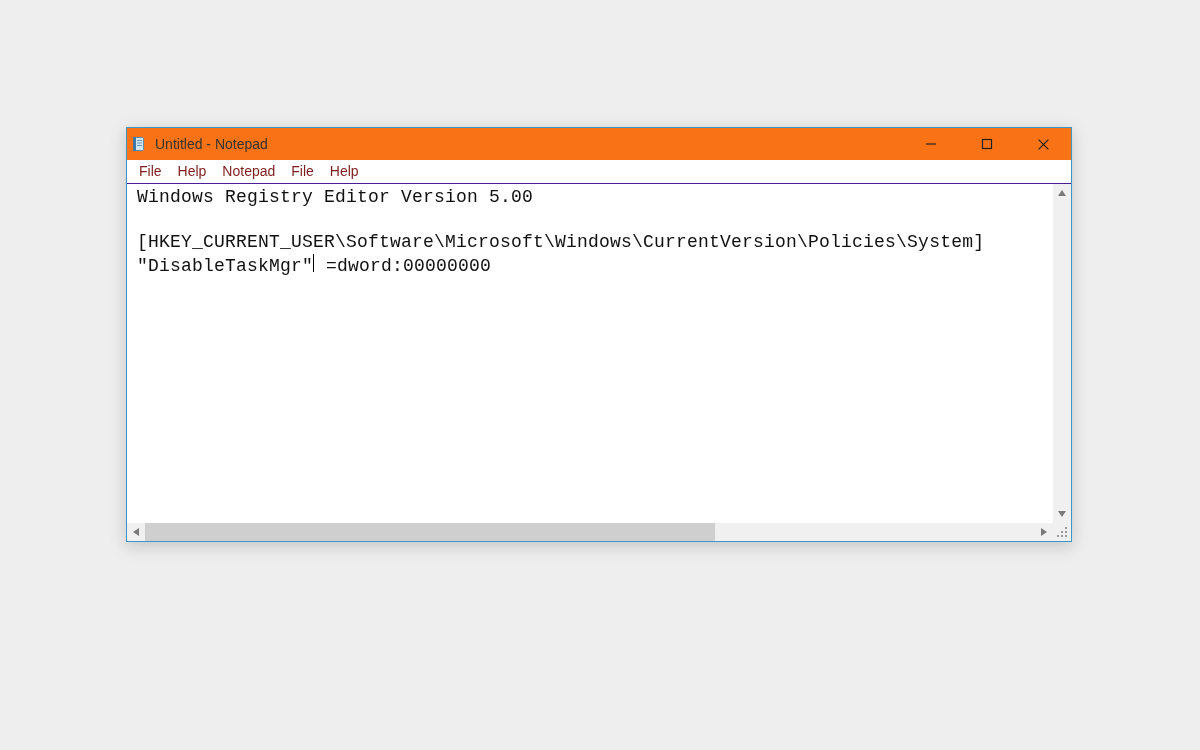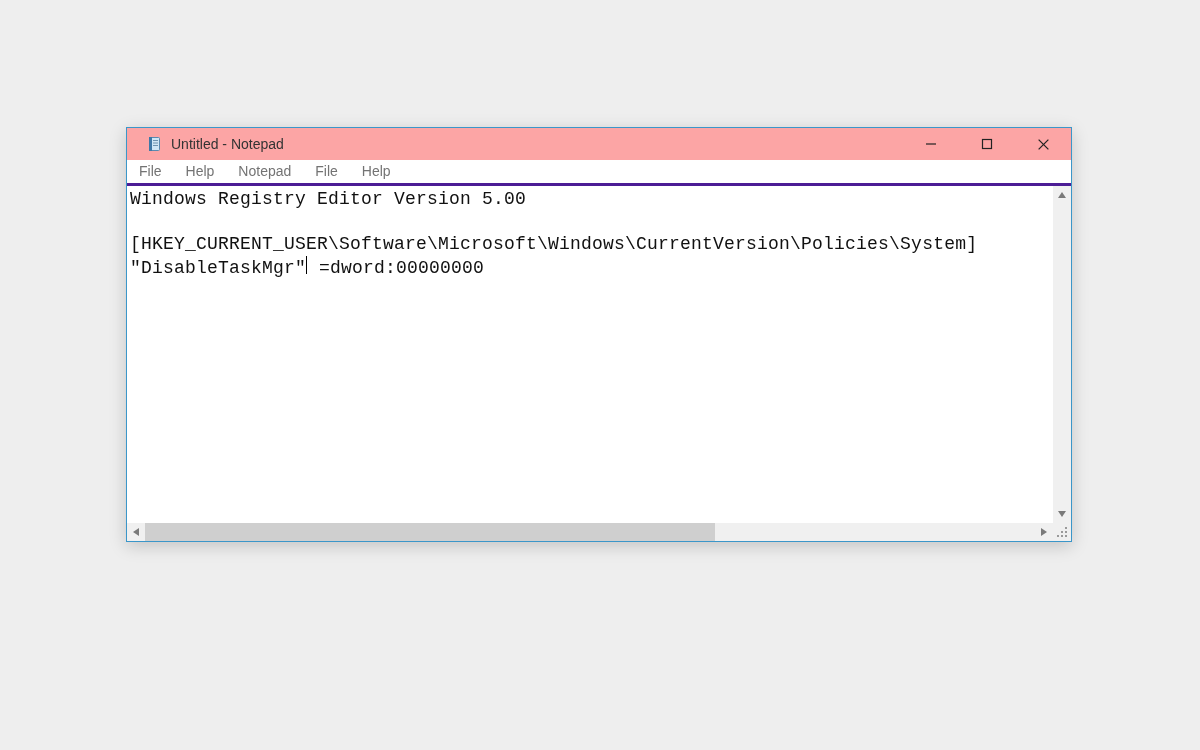--- a/index.html
+++ b/index.html
@@ -24,22 +24,22 @@
     box-sizing: border-box;
     display: flex;
     flex-direction: column;
   }
 
   
   .titlebar {
     height: 32px;
     display: flex;
     align-items: center;
-    background: #fca5a5;
-    padding-left: 20px;
+    background: #f97316;
+    padding-left: 4px;
     user-select: none;
   }
   .appicon {
     width: 16px;
     height: 16px;
     margin-right: 8px;
     flex: 0 0 auto;
   }
   .title {
     font-size: 14px;
@@ -60,42 +60,41 @@
   }
   .winbtn svg { display:block; }
 
   
   .menubar {
     height: 23px;
     display: flex;
     align-items: center;
     padding: 0 4px;
     font-size: 14px;
-    color: #737373;
-    border-bottom: 3px solid #4c1d95;
-    gap: 8px;
+    color: #7f1d1d;
+    border-bottom: 1px solid #4c1d95;
   }
   .menuitem {
     padding: 0 8px;
     line-height: 23px;
   }
 
   
   .client {
     position: relative;
     flex: 1 1 auto;
     display: grid;
     grid-template-columns: 1fr 18px;
     grid-template-rows: 1fr 18px;
   }
 
   .editor {
     grid-column: 1;
     grid-row: 1;
-    padding: 2px 4px 2px 3px;
+    padding: 2px 4px 2px 10px;
     font-family: Consolas, "Courier New", monospace;
     font-size: 18px;
     line-height: 1.25;
     color: #111;
     white-space: pre;
     overflow: hidden;
     letter-spacing: 0.2px;
   }
   .editor .cursor {
     display: inline-block;

